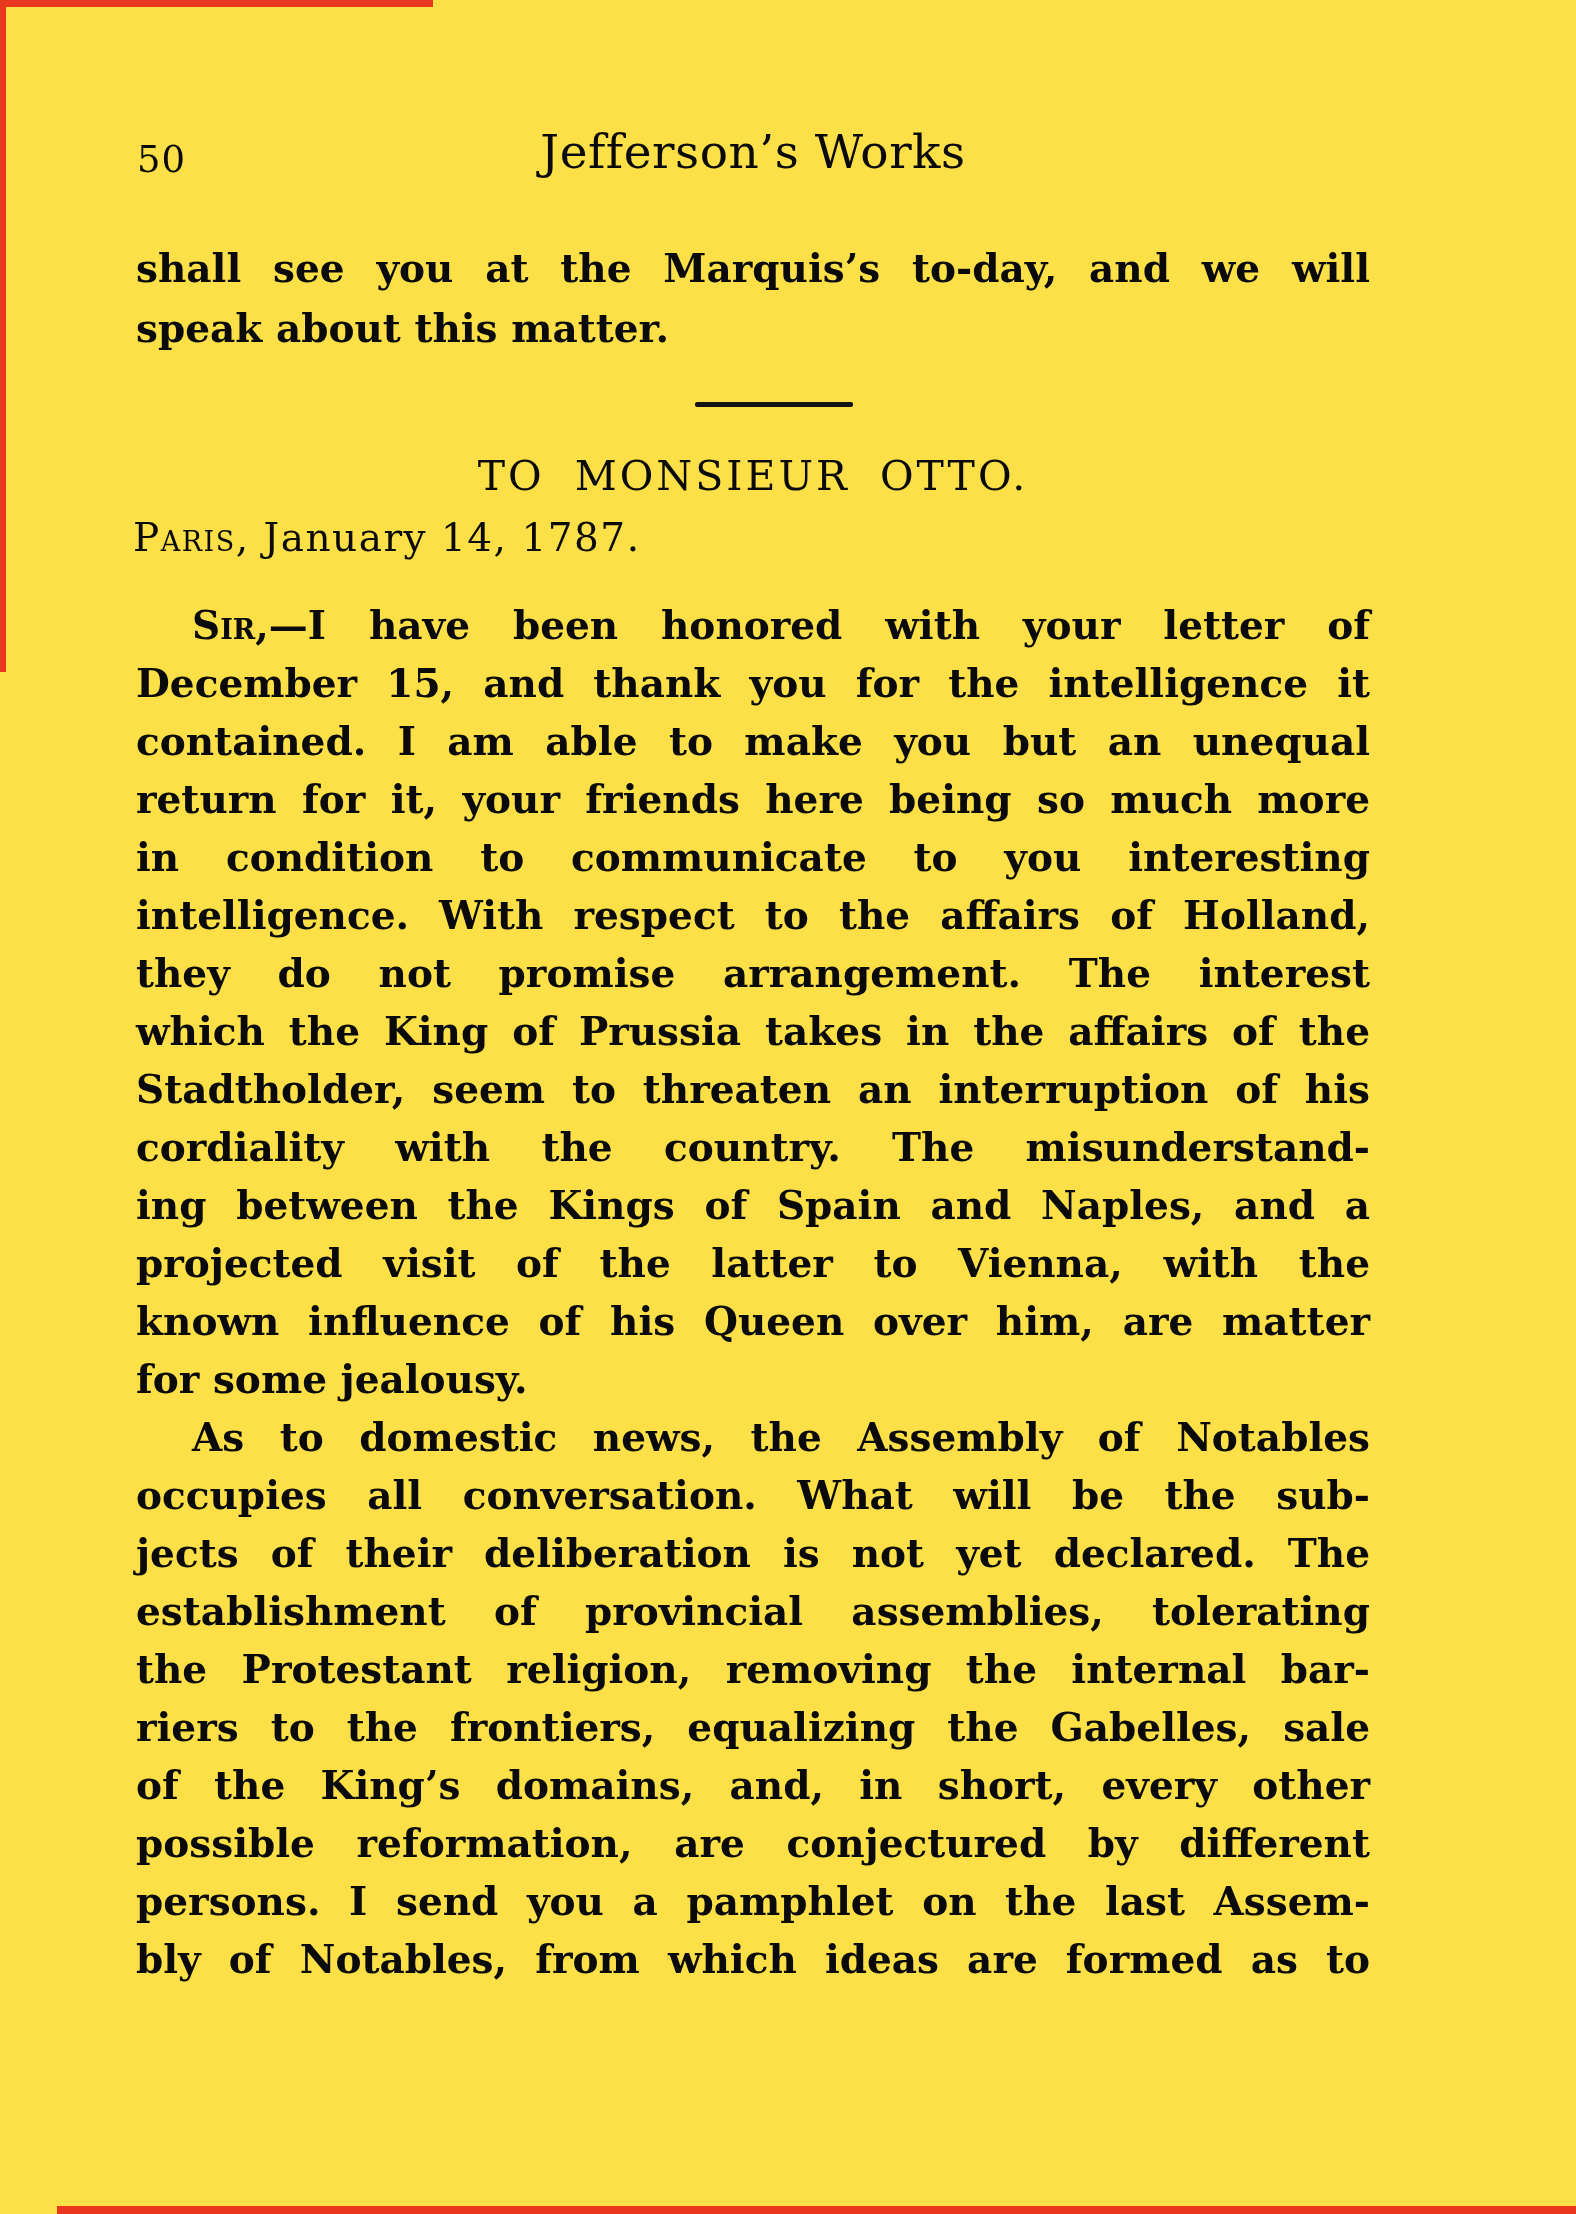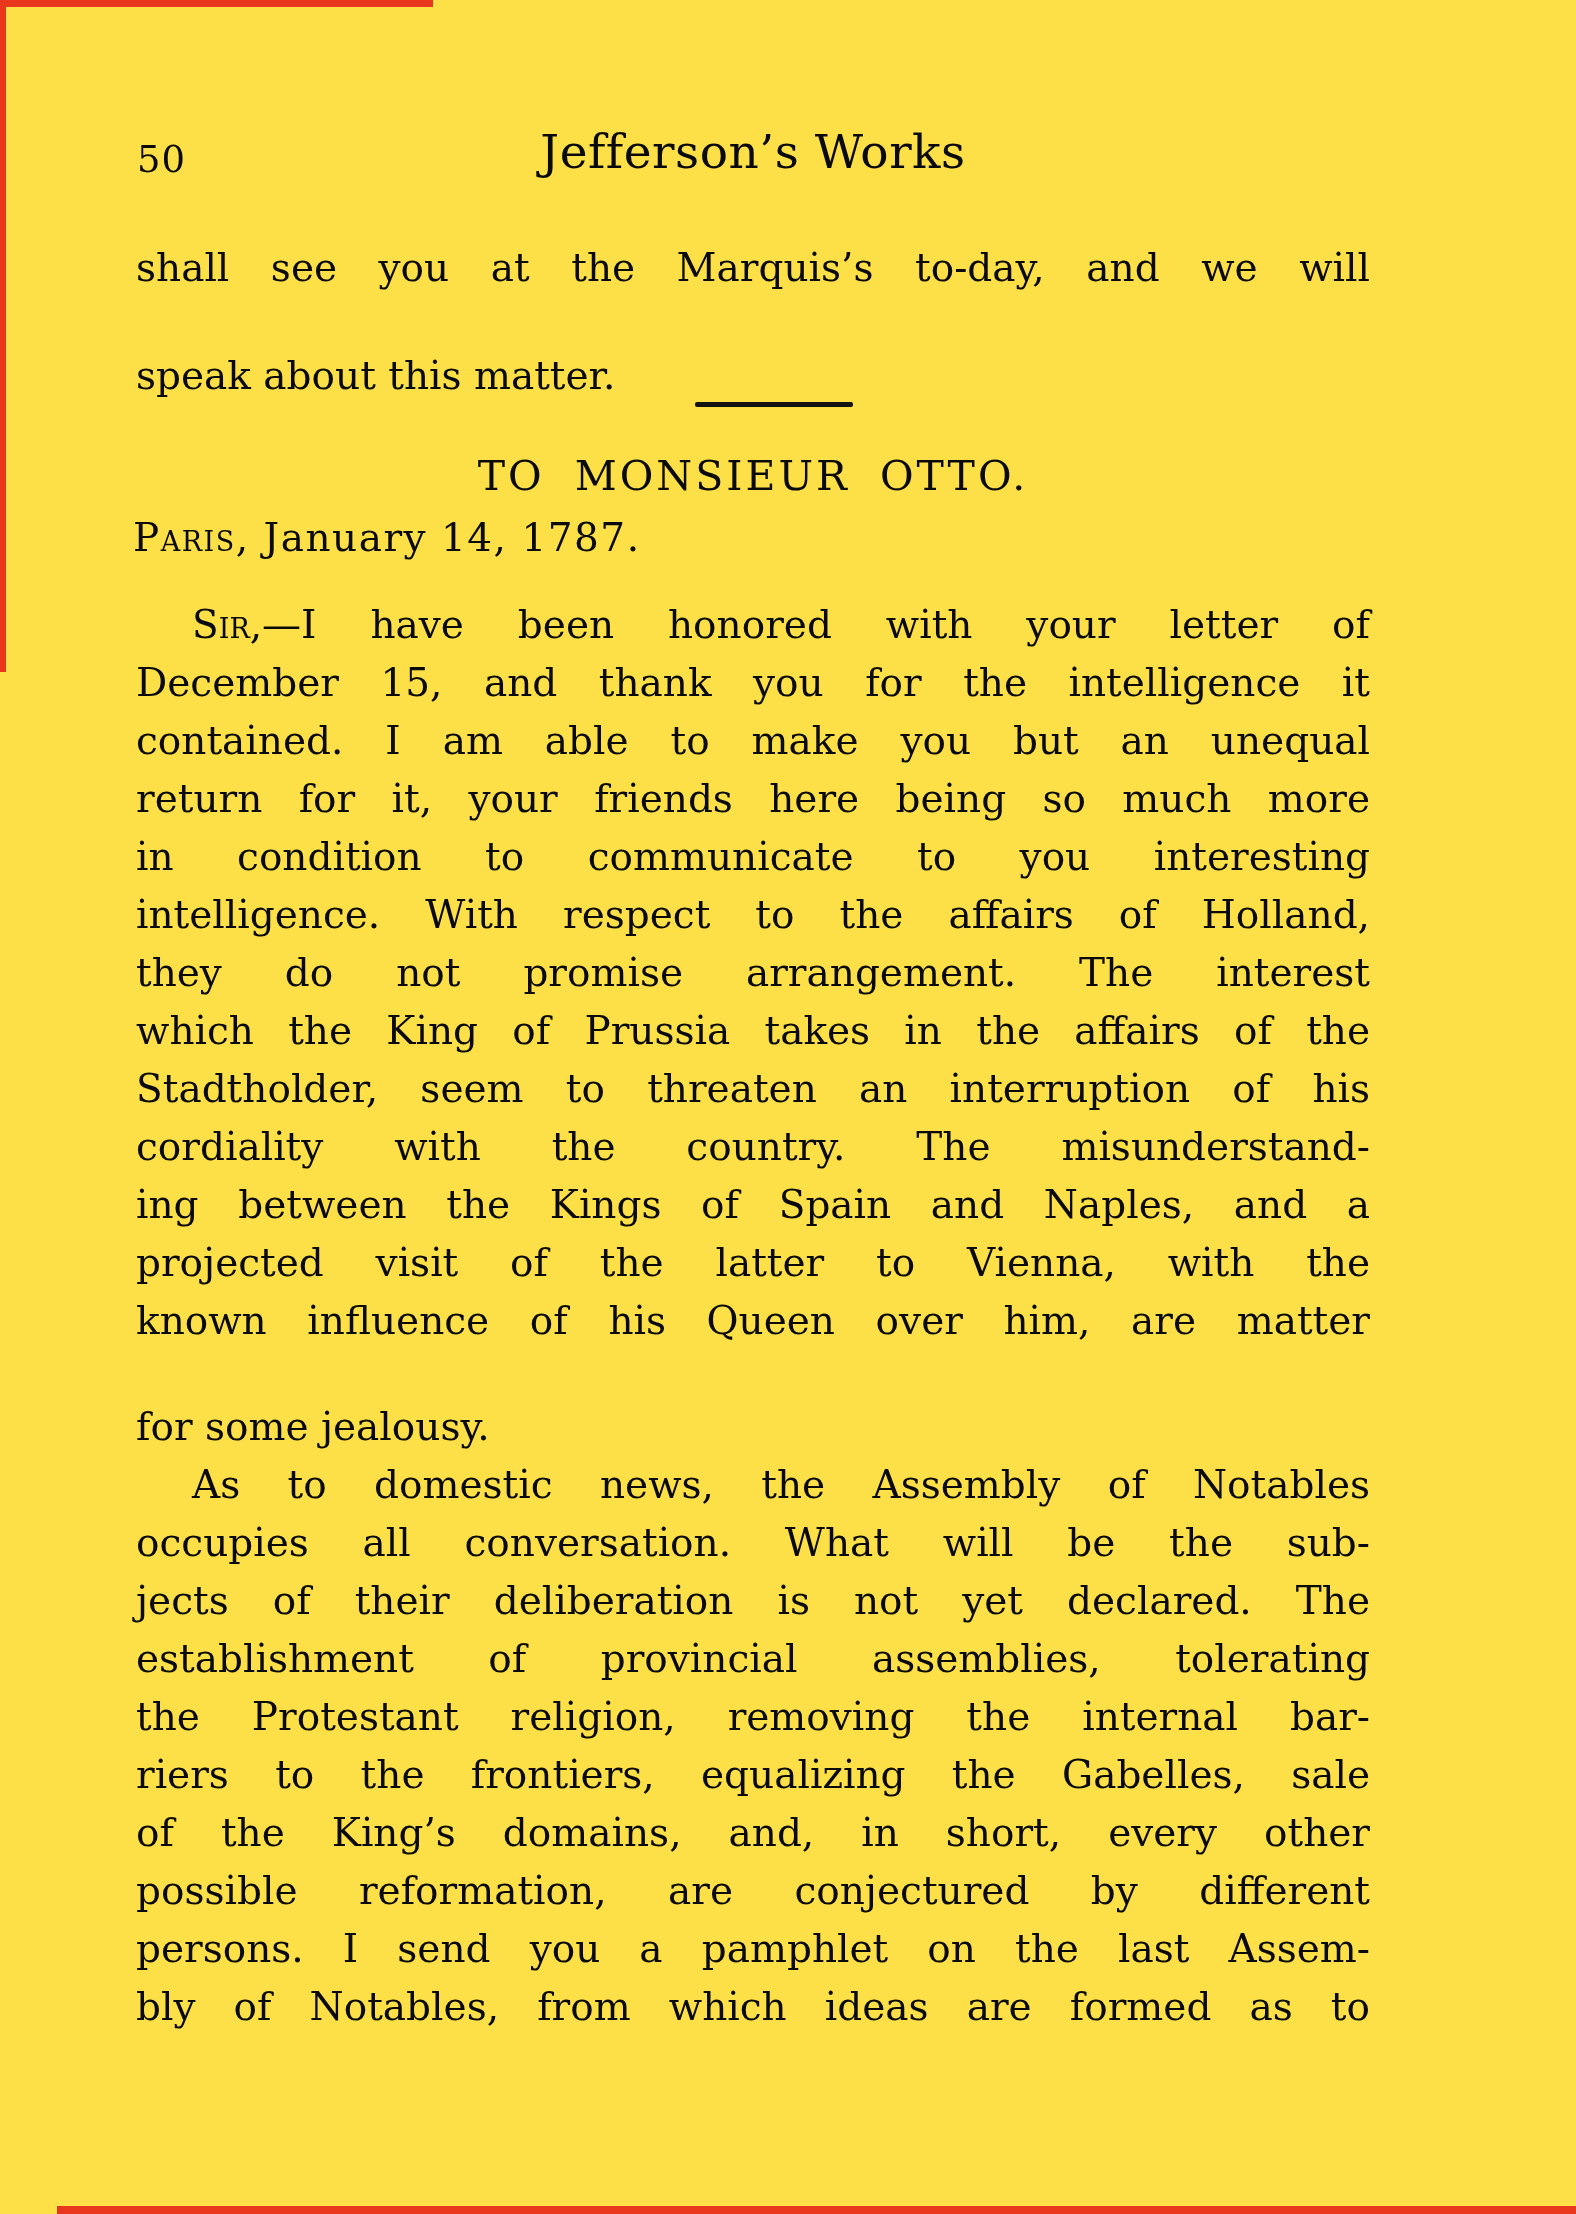--- a/index.html
+++ b/index.html
@@ -23,30 +23,30 @@
 
   .page-number {
     position: absolute; left: 137px; top: 138px;
     font-size: 37px; letter-spacing: 1px;
   }
   .running-header {
     position: absolute; left: 136px; top: 124px; width: 1234px;
     text-align: center; font-size: 47px; letter-spacing: 0.5px;
   }
 
-  .text-col { position: absolute; left: 136px; width: 1234px; }
+  .text-col { position: absolute; left: 136px; width: 1234px; font-weight: bold; }
 
   .continuation { top: 238px; font-size: 39px; line-height: 60px; }
 
   .line {
     text-align: justify;
     text-align-last: justify;
     -moz-text-align-last: justify;
   }
-  .line.end-para { text-align-last: left; margin-top: 48px; -moz-text-align-last: left; }
+  .line.end-para { text-align-last: left; -moz-text-align-last: left; }
   .line.indent { text-indent: 56px; }
 
   .divider {
     position: absolute; left: 695px; top: 402px;
     width: 158px; height: 5px; background: #131313;
     border-radius: 2px;
   }
 
   .letter-heading {
     position: absolute; left: 136px; top: 452px; width: 1234px;

